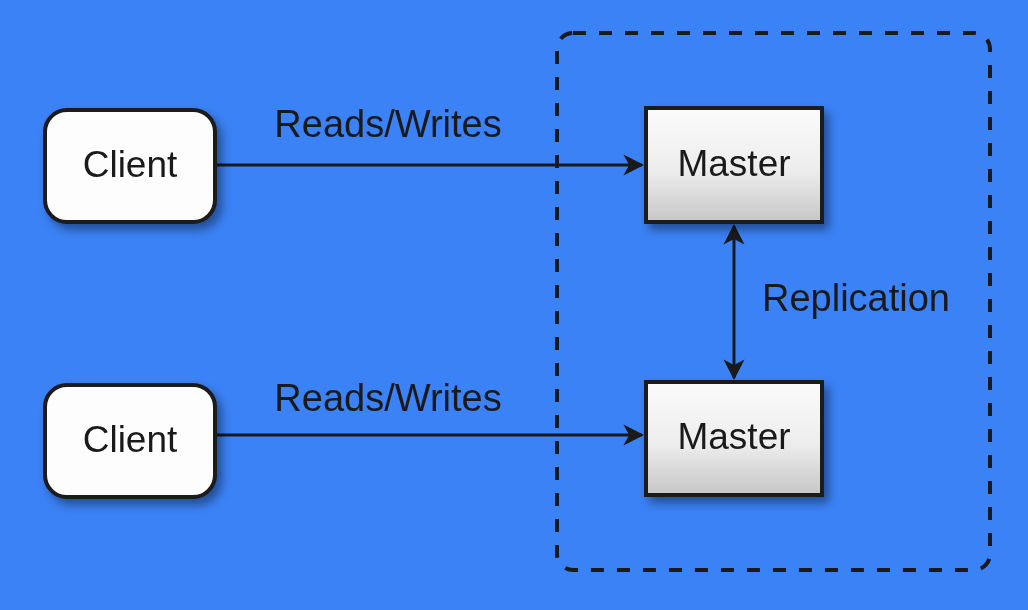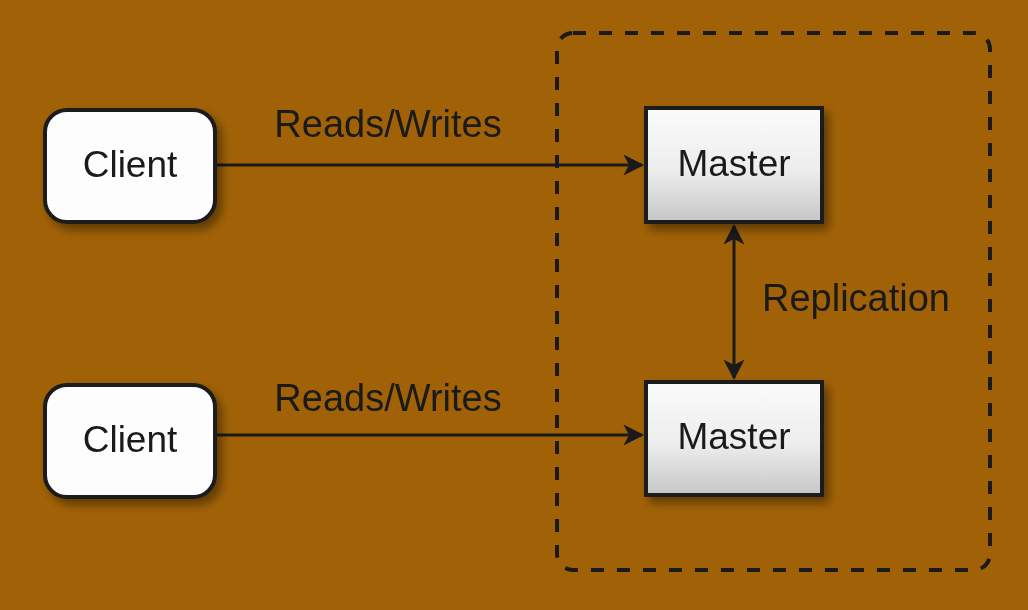--- a/index.html
+++ b/index.html
@@ -8,21 +8,21 @@
     padding: 0;
     background: #ffffff;
   }
   body {
     font-family: "Liberation Sans", "DejaVu Sans", sans-serif;
   }
   #canvas {
     position: relative;
     width: 1028px;
     height: 610px;
-    background: #a16207;
+    background: #3b82f6;
     overflow: hidden;
   }
   #diagram-svg {
     position: absolute;
     left: 0;
     top: 0;
     width: 1028px;
     height: 610px;
     display: block;
   }

